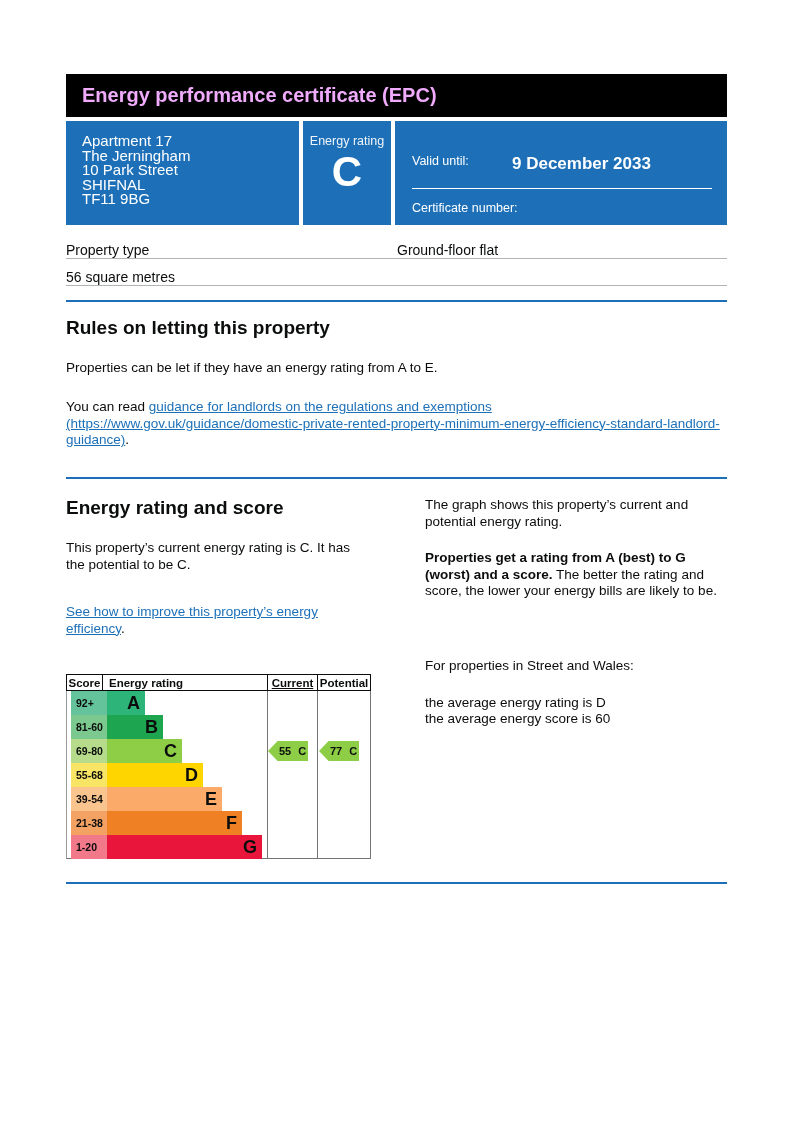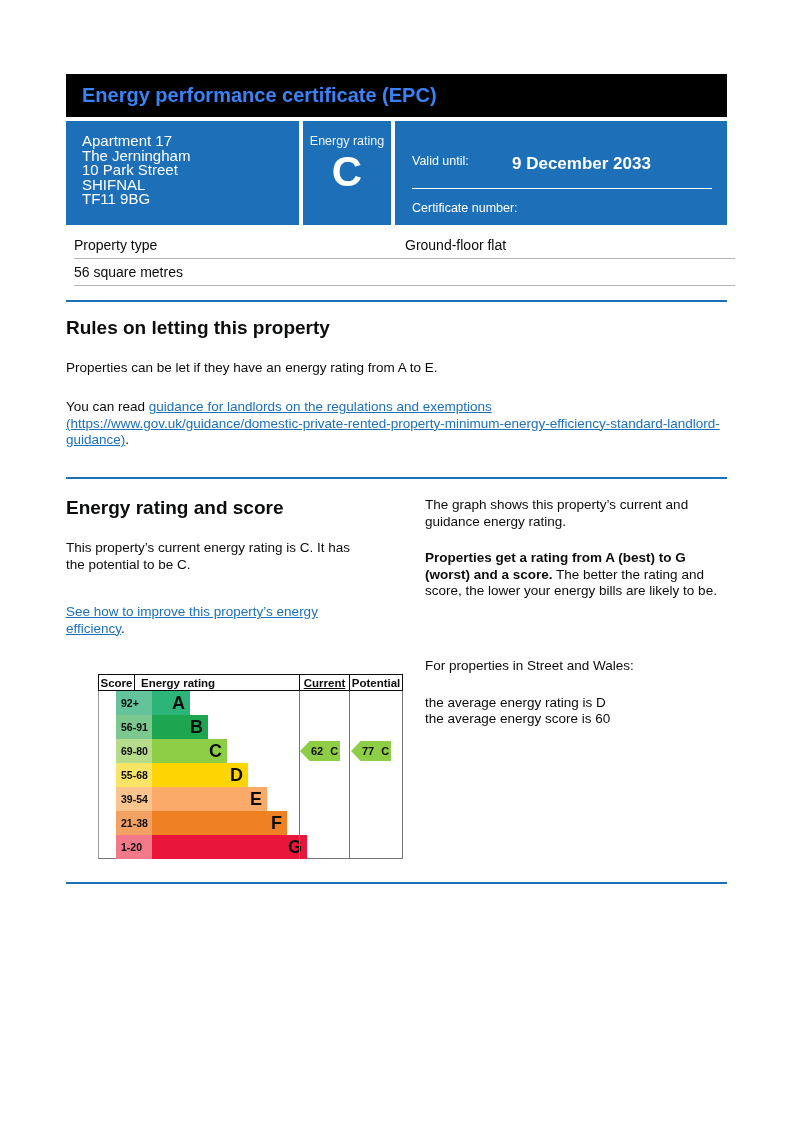--- a/index.html
+++ b/index.html
@@ -7,21 +7,21 @@
   body {
     width:793px; height:1122px; position:relative;
     font-family:"Liberation Sans","DejaVu Sans",sans-serif;
     color:#0b0c0c;
   }
   .abs { position:absolute; }
 
   
   .header-bar {
     left:66px; top:74px; width:661px; height:43px;
-    background:#000; color:#3b82f6; display:flex; align-items:center;
+    background:#000; color:#f0abfc; display:flex; align-items:center;
     padding-left:16px; font-size:20px; font-weight:bold;
   }
 
   
   .summary-panel {
     left:66px; top:121px; width:661px; height:104px;
     display:flex; gap:4px;
   }
   .panel-cell { background:#1d70b8; color:#fff; height:100%; }
   .address-cell { width:233px; padding:13px 16px; font-size:15px; line-height:14.5px; }
@@ -34,46 +34,46 @@
   .valid-cell { flex:1; padding:13px 15px 0 17px; font-size:12.5px; }
   .valid-row { display:flex; margin-top:20px; }
   .valid-row .lbl { width:100px; }
   .valid-row .val { font-weight:bold; font-size:17px; }
   .valid-rule { border:0; border-top:1.5px solid #fff; margin:14px 0 12px 0; }
   .cert-row { display:flex; }
   .cert-row .val { font-weight:normal; font-size:13px; margin-left:4px;margin-top:28px; }
 
   
   .fact-row {
-    left:66px; width:661px; height:27px; display:flex; align-items:center;
-    border-bottom:1px solid #b1b4b6; font-size:14px;margin-left:8px;
+    left:66px; width:661px; height:27px; display:flex; align-items:flex-end;
+    border-bottom:1px solid #b1b4b6; font-size:14px;
   }
   .fact-row .fact-label { width:331px; }
   .blue-rule { left:66px; width:661px; height:2px; background:#1d70b8; }
 
   
   h2.section-heading { font-size:19px; font-weight:bold; }
   .body-text { font-size:13.5px; line-height:16.5px; }
   a.doc-link { color:#1d70b8; text-decoration:underline; cursor:pointer; word-break:break-word; }
 
   
-  .epc-chart { left:66px; top:674px; width:305px; height:185px; font-size:11.5px;margin-left:32px; }
+  .epc-chart { left:66px; top:674px; width:305px; height:185px; font-size:11.5px; }
   .epc-header {
     position:absolute; left:0; top:0; width:305px; height:17px;
     border:1px solid #0b0c0c; display:flex; font-weight:bold; align-items:center;
   }
   .epc-header .h-score { width:36px; text-align:center; border-right:1px solid #0b0c0c; height:100%; display:flex; align-items:center; justify-content:center; }
   .epc-header .h-rating { width:165px; padding-left:6px; border-right:1px solid #0b0c0c; height:100%; display:flex; align-items:center; }
   .epc-header .h-current { width:50px; border-right:1px solid #0b0c0c; height:100%; display:flex; align-items:center; justify-content:center;text-decoration:underline; }
   .epc-header .h-potential { width:52px; height:100%; display:flex; align-items:center; justify-content:center; }
   .epc-body {
     position:absolute; left:0; top:17px; width:305px; height:168px;
     border-left:1px solid #9a9a9a; border-bottom:1px solid #757575; border-right:1px solid #757575;
   }
-  .band-row { position:absolute; left:17px; height:24px; width:188px; }
+  .band-row { position:absolute; left:4px; height:24px; width:188px; }
   .score-cell {
     position:absolute; left:0; top:0; width:36px; height:24px;
     font-size:10.5px; font-weight:bold; display:flex; align-items:center; padding-left:5px;
   }
   .bar {
     position:absolute; left:36px; top:0; height:24px;
     display:flex; align-items:center; justify-content:flex-end;
     padding-right:5px; font-size:18px; font-weight:bold; line-height:24px;
   }
   .col-line { position:absolute; top:17px; width:1px; height:168px; background:#757575; }
@@ -133,21 +133,21 @@
 <p class="abs body-text" style="left:66px; top:399px; width:655px;"><span>You can read </span><a class="doc-link">guidance for landlords on the regulations and exemptions (https://www.gov.uk/guidance/domestic-private-rented-property-minimum-energy-efficiency-standard-landlord-guidance)</a><span>.</span></p>
 
 <div class="abs blue-rule" style="top:477px;"></div>
 
 <h2 class="abs section-heading" style="left:66px; top:497px;">Energy rating and score</h2>
 
 <p class="abs body-text" style="left:66px; top:540px; width:300px;">This property’s current energy rating is C. It has the potential to be C.</p>
 
 <p class="abs body-text" style="left:66px; top:604px; width:290px;"><a class="doc-link">See how to improve this property’s energy efficiency</a><span>.</span></p>
 
-<p class="abs body-text" style="left:425px; top:497px; width:302px;">The graph shows this property’s current and guidance energy rating.</p>
+<p class="abs body-text" style="left:425px; top:497px; width:302px;">The graph shows this property’s current and potential energy rating.</p>
 
 <p class="abs body-text" style="left:425px; top:550px; width:302px;"><b>Properties get a rating from A (best) to G (worst) and a score.</b><span> The better the rating and score, the lower your energy bills are likely to be.</span></p>
 
 <p class="abs body-text" style="left:425px; top:658px; width:302px;">For properties in Street and Wales:</p>
 
 <p class="abs body-text" style="left:425px; top:695px; width:302px;">the average energy rating is D</p>
 <p class="abs body-text" style="left:425px; top:711px; width:302px;">the average energy score is 60</p>
 
 <div class="abs epc-chart">
   <div class="epc-header">
@@ -155,21 +155,21 @@
     <div class="h-rating">Energy rating</div>
     <div class="h-current">Current</div>
     <div class="h-potential">Potential</div>
   </div>
   <div class="epc-body">
     <div class="band-row" style="top:0;">
       <div class="score-cell" style="background: rgb(101, 195, 155);">92+</div>
       <div class="bar" style="background: rgb(44, 180, 121); width: 38px;">A</div>
     </div>
     <div class="band-row" style="top:24px;">
-      <div class="score-cell" style="background: rgb(123, 201, 142);">56-91</div>
+      <div class="score-cell" style="background: rgb(123, 201, 142);">81-60</div>
       <div class="bar" style="background: rgb(30, 165, 80); width: 56px;">B</div>
     </div>
     <div class="band-row" style="top:48px;">
       <div class="score-cell" style="background: rgb(182, 220, 139);">69-80</div>
       <div class="bar" style="background: rgb(141, 206, 70); width: 75px;">C</div>
     </div>
     <div class="band-row" style="top:72px;">
       <div class="score-cell" style="background: rgb(248, 228, 101);">55-68</div>
       <div class="bar" style="background: rgb(255, 213, 0); width: 96px;">D</div>
     </div>
@@ -181,17 +181,17 @@
       <div class="score-cell" style="background: rgb(244, 162, 99);">21-38</div>
       <div class="bar" style="background: rgb(239, 128, 35); width: 135px;">F</div>
     </div>
     <div class="band-row" style="top:144px;">
       <div class="score-cell" style="background: rgb(242, 121, 138);">1-20</div>
       <div class="bar" style="background: rgb(233, 21, 59); width: 155px;">G</div>
     </div>
   </div>
   <div class="col-line" style="left:201px;"></div>
   <div class="col-line" style="left:251px;"></div>
-  <div class="arrow" id="current-arrow" style="left: 202px; background: rgb(141, 206, 70); top: 67px;">62 C</div>
+  <div class="arrow" id="current-arrow" style="left: 202px; background: rgb(141, 206, 70); top: 67px;">55 C</div>
   <div class="arrow" id="potential-arrow" style="left: 253px; background: rgb(141, 206, 70); top: 67px;">77 C</div>
 </div>
 
 <div class="abs blue-rule" style="top:882px;"></div>
 
 </body></html>

